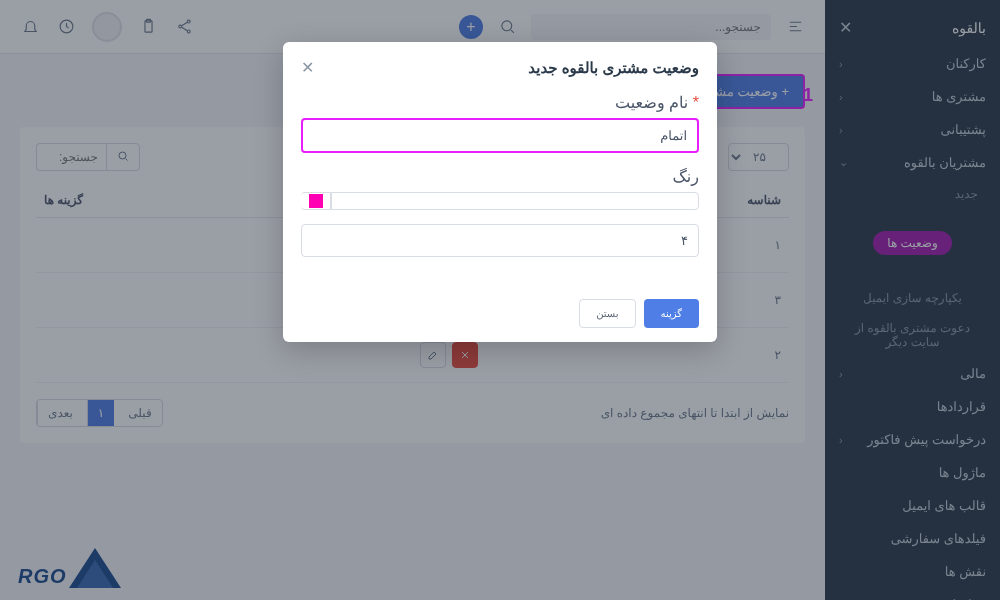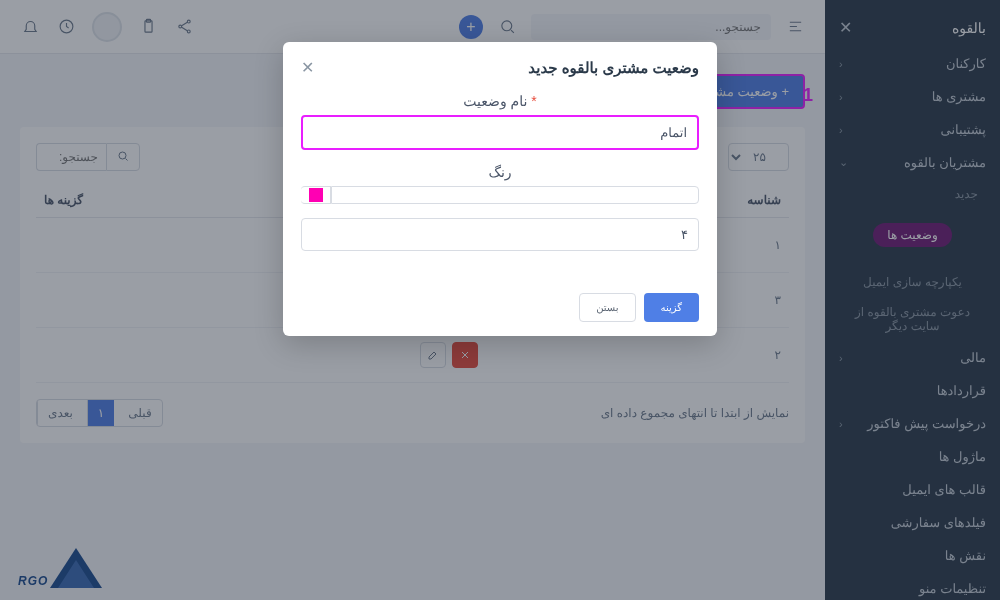--- a/index.html
+++ b/index.html
@@ -6,21 +6,21 @@
 body { font-family: Tahoma, Arial, sans-serif; font-size: 13px; background: #f5f6fa; width: 1000px; height: 600px; overflow: hidden; position: relative; }
 
 
 .sidebar { position: absolute; right: 0; top: 0; width: 175px; height: 600px; background: #2b3a4a; color: #c5cdd6; padding-top: 8px; z-index: 2; }
 .sidebar-header { display: flex; justify-content: space-between; align-items: center; padding: 10px 14px; color: #fff; font-size: 14px; }
 .sidebar-close { color: #c5cdd6; cursor: pointer; font-size: 16px; }
 .sidebar-item { display: flex; justify-content: space-between; align-items: center; padding: 9px 14px; cursor: pointer; font-size: 13px; }
 .sidebar-item .chev { font-size: 11px; color: #8a96a3; }
 .sidebar-sub { padding: 8px 14px 8px 14px; font-size: 12px; color: #8a96a3; text-align: center; }
 .sidebar-sub.normal { text-align: right; padding-right: 22px; }
-.status-pill { display: inline-block; background: #701a75; color: #fff; border-radius: 12px; padding: 5px 14px; font-size: 12px; margin: 12px auto; }
+.status-pill { display: inline-block; background: #a21caf; color: #fff; border-radius: 12px; padding: 5px 14px; font-size: 12px; margin: 20px auto; }
 .pill-wrap { text-align: center; padding: 2px 0 8px; }
 
 
 .topbar { position: absolute; left: 0; right: 175px; top: 0; height: 54px; background: #fff; border-bottom: 1px solid #e6e8ed; display: flex; align-items: center; justify-content: space-between; padding: 0 20px; z-index: 1; }
 .topbar-left { display: flex; align-items: center; gap: 16px; }
 .topbar-right { display: flex; align-items: center; gap: 14px; }
 .icon-btn { width: 20px; height: 20px; color: #6c7a8c; cursor: pointer; display: inline-flex; align-items: center; justify-content: center; }
 .icon-btn svg { width: 17px; height: 17px; fill: none; stroke: #6c7a8c; stroke-width: 1.6; }
 .avatar { width: 30px; height: 30px; border-radius: 50%; border: 2px solid #dfe3ea; background: #f0f2f6; }
 .search-bar { display: flex; align-items: center; gap: 8px; background: #f5f6fa; border-radius: 4px; padding: 6px 10px; width: 240px; }
@@ -52,38 +52,38 @@
 .pager .active { background: #4f7fe6; color: #fff; }
 
 
 .backdrop { position: absolute; inset: 0; background: rgba(30,40,55,0.45); z-index: 10; }
 .modal { position: absolute; left: 50%; top: 42px; transform: translateX(-50%); width: 434px; background: #fff; border-radius: 6px; z-index: 11; box-shadow: 0 8px 30px rgba(0,0,0,0.2); }
 .modal-head { display: flex; justify-content: space-between; align-items: center; padding: 16px 18px; }
 .modal-head h3 { font-size: 15px; color: #2b3a4a; font-weight: 600; }
 .modal-close { color: #8a96a3; cursor: pointer; font-size: 16px; }
 .modal-body { padding: 0 18px 14px; }
 .form-group { margin-bottom: 14px; }
-.form-group label { display: block; font-size: 14px; color: #4a5568; margin-bottom: 6px; text-align: center; }
+.form-group label { display: block; font-size: 16px; color: #4a5568; margin-bottom: 6px; text-align: right; }
 .req { color: #e74c3c; }
 .form-control { width: 100%; border: 1px solid #d8dce3; border-radius: 4px; padding: 8px 10px; font-size: 13px; text-align: right; color: #4a5568; }
 .form-control.hl { border: 2px solid #e91eff; }
 .color-input { display: flex; }
 .color-swatch { width: 30px; border: 1px solid #d8dce3; border-left: none; border-radius: 4px 0 0 4px; display: flex; align-items: center; justify-content: center; }
 .color-swatch span { width: 14px; height: 14px; background: #ff00b3; }
 .color-field { flex: 1; border: 1px solid #d8dce3; border-radius: 0 4px 4px 0; padding: 8px 10px; background: #fff; }
 .modal-foot { padding: 14px 18px; display: flex; gap: 8px; }
 .btn { border-radius: 4px; padding: 8px 16px; font-size: 10px; cursor: pointer; border: 1px solid transparent; }
 .btn-primary { background: #4f7fe6; color: #fff; }
 .btn-default { background: #fff; border: 1px solid #d8dce3; color: #5a6472; }
 
 
 .logo { position: absolute; left: 18px; bottom: 12px; z-index: 3; color: #1a4b8f; display: flex; align-items: flex-end; gap: 2px; }
 .logo-tri { width: 0; height: 0; border-left: 26px solid transparent; border-right: 26px solid transparent; border-bottom: 40px solid #1a4b8f; position: relative; }
 .logo-tri::after { content: ''; position: absolute; left: -18px; bottom: -40px; width: 0; height: 0; border-left: 18px solid transparent; border-right: 18px solid transparent; border-bottom: 28px solid #3a6bb5; }
-.logo-text { font-size: 12px; font-style: italic; font-weight: bold; letter-spacing: 1px; }
+.logo-text { font-size: 20px; font-style: italic; font-weight: bold; letter-spacing: 1px; }
 </style>
 </head>
 <body>
 
 <div class="sidebar">
   <div class="sidebar-header">
     <span>بالقوه</span>
     <span class="sidebar-close">✕</span>
   </div>
   <div class="sidebar-item">

